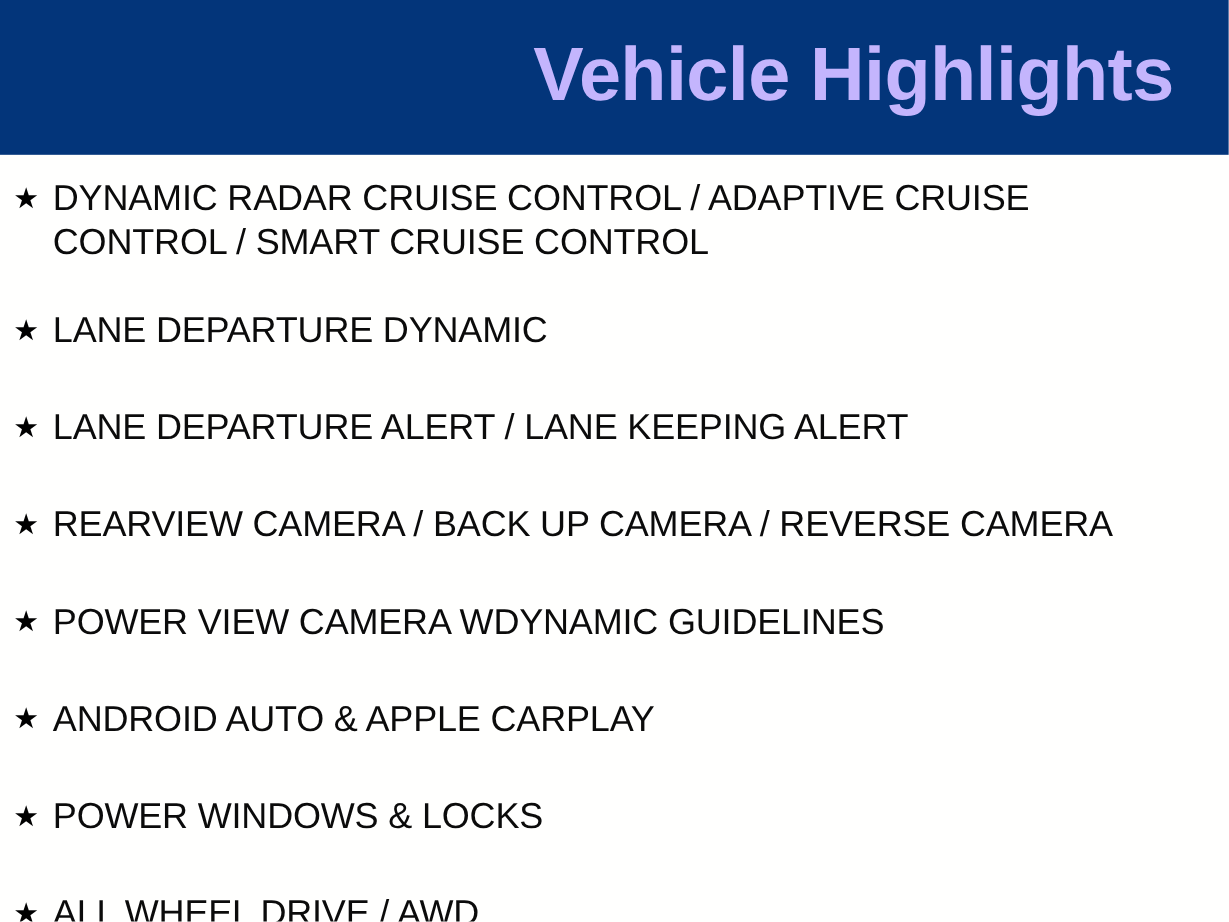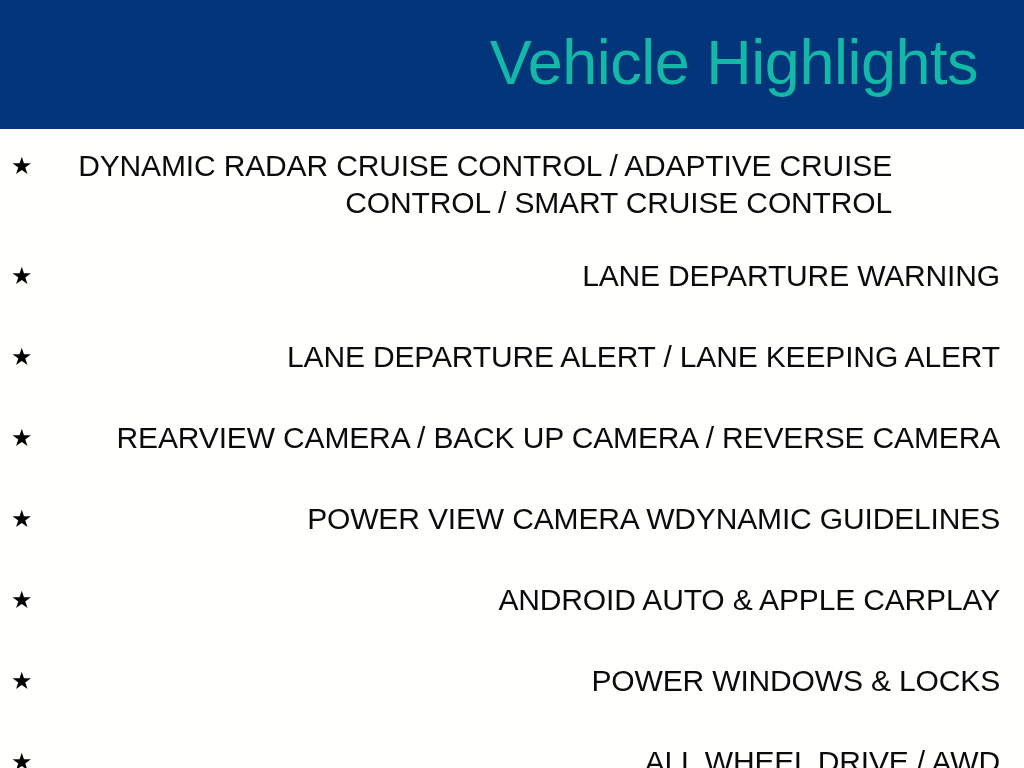--- a/index.html
+++ b/index.html
@@ -85,48 +85,47 @@
     width: 26px;
     line-height: 37px;
     font-size: 24px;
     color: #000000;
     text-align: left;
     display: block;
   }
 
   .highlight-item .item-text {
     display: block;
-    text-align: right;
   }
 
   
   .highlight-item.wraps {
     margin-bottom: 36px;
     max-width: 848px;
   }
 </style>
 </head>
 <body>
 
 <div class="slide" style="background: rgb(255, 255, 254);">
 
   <div class="header-band" style="background: rgb(3, 53, 122);">
-    <h1 class="slide-title" style="color: #14b8a6;">Vehicle Highlights</h1>
+    <h1 class="slide-title" style="color: #c4b5fd; font-weight: bold;">Vehicle Highlights</h1>
   </div>
 
   <ul class="highlights-list">
 
     <li class="highlight-item wraps">
       <span class="bullet-star" style="color: rgb(0, 0, 0);">★</span>
       <span class="item-text">DYNAMIC RADAR CRUISE CONTROL / ADAPTIVE CRUISE CONTROL / SMART CRUISE CONTROL</span>
     </li>
 
     <li class="highlight-item">
       <span class="bullet-star" style="color: rgb(0, 0, 0);">★</span>
-      <span class="item-text">LANE DEPARTURE WARNING</span>
+      <span class="item-text">LANE DEPARTURE DYNAMIC</span>
     </li>
 
     <li class="highlight-item">
       <span class="bullet-star" style="color: rgb(0, 0, 0);">★</span>
       <span class="item-text">LANE DEPARTURE ALERT / LANE KEEPING ALERT</span>
     </li>
 
     <li class="highlight-item">
       <span class="bullet-star" style="color: rgb(0, 0, 0);">★</span>
       <span class="item-text">REARVIEW CAMERA / BACK UP CAMERA / REVERSE CAMERA</span>

